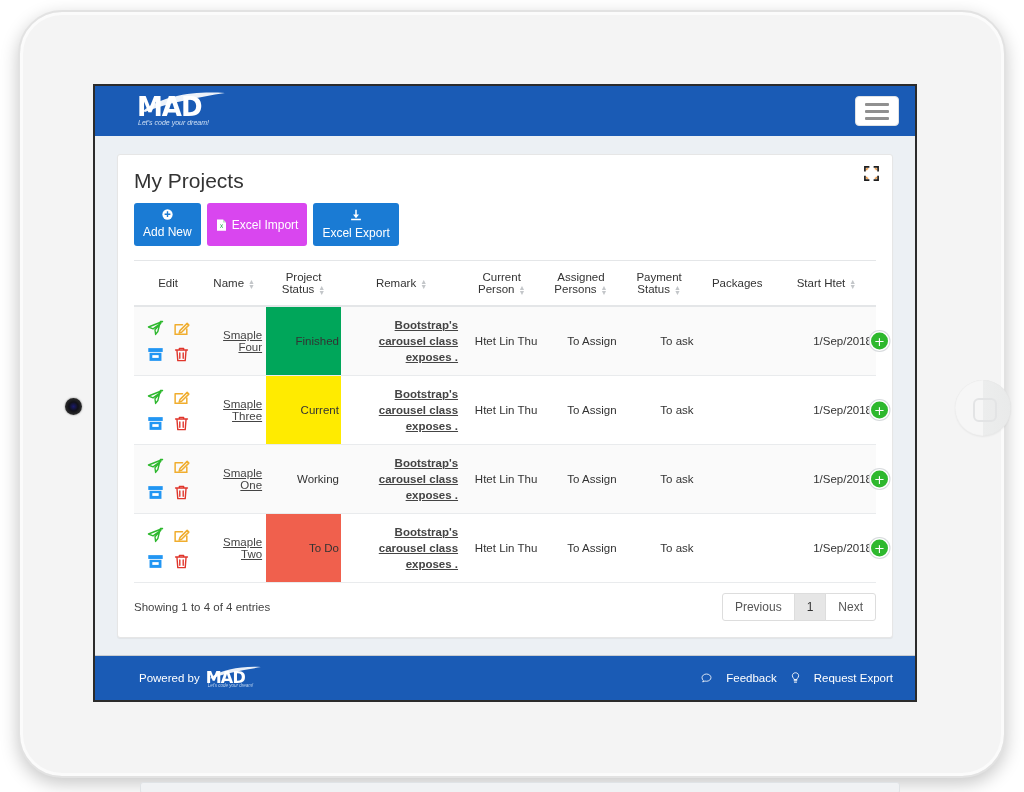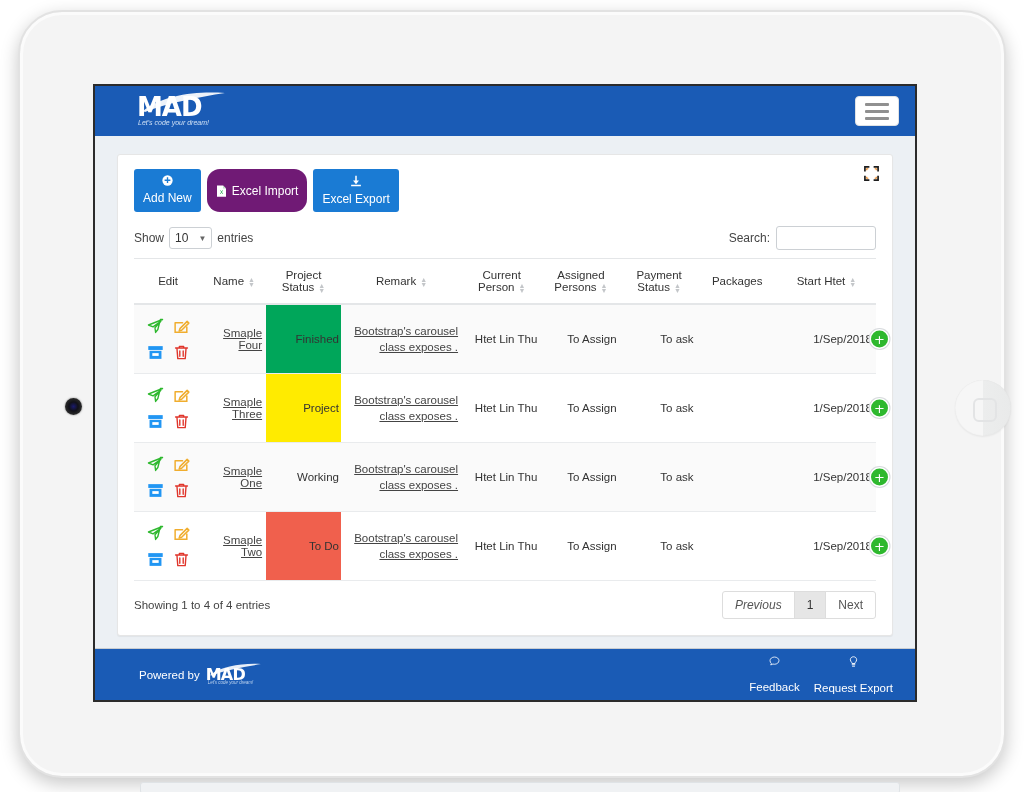--- a/index.html
+++ b/index.html
@@ -128,21 +128,21 @@
 
   .btn-row { display: flex; gap: 6px; margin-bottom: 14px; }
   .btn {
     display: inline-flex; align-items: center; gap: 5px;
     font-size: 12px; color: #ffffff;
     padding: 6px 9px; border: none; border-radius: 3px;
     cursor: pointer; font-family: "Liberation Sans", sans-serif;
     white-space: nowrap;
   }
   .btn-blue { background: #1a7bd4; flex-direction: column; }
-  .btn-green { background: #701a75; border-radius: 13px; }
+  .btn-green { background: #d946ef; }
 
   .table-controls {
     display: flex; align-items: center;
     justify-content: space-between;
     margin-bottom: 8px;
   }
   .show-entries {
     font-size: 12px; color: #444;
     display: flex; align-items: center; gap: 5px;
   }
@@ -199,21 +199,21 @@
   }
   .act-icon { width: 17px; height: 17px; cursor: pointer; margin: auto; }
 
   .name-link {
     color: #444; text-decoration: underline;
     text-decoration-style: solid; cursor: pointer;
     font-size: 11.5px;
   }
   .remark-link {
     color: #444; text-decoration: underline; cursor: pointer;
-    font-size: 11.5px; display: inline-block; line-height: 16px;
+    font-size: 11.5px; display: inline-block; line-height: 16px; font-weight: bold;
   }
 
   .status-cell { font-size: 11.5px; padding: 16px 2px !important; }
   .st-finished { background: #00a65a !important; color: #ffffff; }
   .st-pending  { background: #ffeb00 !important; color: #333333; }
   .st-working  { color: #333333; }
   .st-todo     { background: #f0604d !important; color: #ffffff; }
 
   .plus-btn {
     width: 17px; height: 17px; border-radius: 50%;
@@ -232,27 +232,27 @@
   }
   .info-text { font-size: 11.5px; color: #444; }
   .pagination { display: flex; }
   .page-btn {
     border: 1px solid #dddddd; background: #ffffff;
     font-size: 12px; color: #555;
     padding: 6px 12px; cursor: pointer;
     margin-left: -1px;
   }
   .page-btn.active { background: #e6e6e6; color: #333; }
-  .page-btn:first-child { border-radius: 3px 0 0 3px; margin-left: 12px; font-style: italic; }
+  .page-btn:first-child { border-radius: 3px 0 0 3px; margin-left: 12px; }
   .page-btn:last-child { border-radius: 0 3px 3px 0; }
 
   
   .footer-bar {
     position: absolute; left: 0; bottom: 0;
-    width: 100%; height: 52px;
+    width: 100%; height: 45px;
     background: #1a5bb5;
     display: flex; align-items: center;
     justify-content: space-between;
     padding: 0 22px 0 44px;
     border-top: 1px solid #c9cdd1;
   }
   .powered {
     display: flex; align-items: center; gap: 6px;
     color: #ffffff; font-size: 11.5px;
   }
@@ -265,21 +265,20 @@
   .footer-logo .fs { position: absolute; left: 2px; top: -1px; width: 54px; height: 13px; }
   .footer-logo .fg {
     position: absolute; left: 2px; top: 16px;
     font-size: 4.5px; color: #bcd3ef; white-space: nowrap; font-style: italic;
   }
   .footer-links { display: flex; align-items: center; gap: 14px; }
   .footer-link {
     color: #ffffff; font-size: 11.5px;
     display: inline-flex; align-items: center; gap: 14px;
     cursor: pointer;
-    flex-direction: column;
   }
 </style>
 </head>
 <body>
 
 <div class="tablet-frame">
   <div class="camera-dot"></div>
   <div class="home-button"></div>
 </div>
 <div class="tablet-stand"></div>
@@ -302,20 +301,21 @@
   </div>
 
   <div class="content">
     <div class="card">
 
       <svg class="fullscreen-icon" viewBox="0 0 16 16">
         <path d="M1 1h5v1.6H2.6V6H1V1zM10 1h5v5h-1.6V2.6H10V1zM1 10h1.6v3.4H6V15H1v-5zM13.4 10H15v5h-5v-1.6h3.4V10z" fill="#1e1e1e"></path>
         <path d="M3 3h2v1H4v1H3V3zM11 3h2v2h-1V4h-1V3zM3 11h1v1h1v1H3v-2zM12 11h1v2h-2v-1h1v-1z" fill="#e8821e"></path>
       </svg>
 
+      <div class="page-title">My Projects</div>
 
       <div class="btn-row">
         <button class="btn btn-blue">
           <svg width="11" height="11" viewBox="0 0 16 16">
             <circle cx="8" cy="8" r="7.5" fill="#ffffff"></circle>
             <path d="M7 3.4h2v3.2h3.2v2H9v3.2H7V8.6H3.8v-2H7V3.4z" fill="#1a7bd4"></path>
           </svg>
           <span>Add New</span>
         </button>
         <button class="btn btn-green">
@@ -328,34 +328,20 @@
         </button>
         <button class="btn btn-blue">
           <svg width="12" height="12" viewBox="0 0 16 16">
             <path d="M7 1h2v6.2h3L8 12.2 4 7.2h3V1z" fill="#ffffff"></path>
             <rect x="1.5" y="13" width="13" height="2" fill="#ffffff"></rect>
           </svg>
           <span>Excel Export</span>
         </button>
       </div>
 
-      <div class="table-controls">
-        <div class="show-entries">
-          <span>Show</span>
-          <span class="select-box">
-            <span>10</span>
-            <span class="caret">▼</span>
-          </span>
-          <span>entries</span>
-        </div>
-        <div class="search-wrap">
-          <span>Search:</span>
-          <input class="search-input" type="text" value="" placeholder="" style="">
-        </div>
-      </div>
 
       <table class="dt">
         <colgroup>
           <col style="width:62px">
             <col style="width:58px">
             <col style="width:68px">
           <col style="width:110px">
             <col style="width:72px">
             <col style="width:72px">
           <col style="width:70px">
@@ -421,21 +407,21 @@
                       <rect x="2.4" y="6.4" width="11.2" height="7.6" fill="#2196f3"></rect>
                       <rect x="5" y="8.6" width="6" height="2.6" fill="#ffffff"></rect>
                     </svg></span>
                   <span class="act-icon"><svg viewBox="0 0 16 16">
                       <path d="M2.4 3.8h11.2M6 3.8V2.2h4v1.6M3.7 3.8l.8 10h7l.8-10" fill="none" stroke="#e0352b" stroke-width="1.3" stroke-linecap="round" stroke-linejoin="round"></path>
                       <path d="M6.4 6.6v5M9.6 6.6v5" stroke="#e0352b" stroke-width="1.3" stroke-linecap="round"></path>
                     </svg></span>
                 </div>
               </td>
               <td><span class="name-link">Smaple Three</span></td>
-              <td class="status-cell st-pending">Project</td>
+              <td class="status-cell st-pending">Current</td>
               <td><span class="remark-link">Bootstrap's carousel class exposes .</span></td>
               <td>Htet Lin Thu</td>
               <td>To Assign</td>
               <td>To ask</td>
               <td></td>
               <td style="position: relative;"><span>1/Sep/2018</span><span class="plus-btn" style="position: absolute; right: -12px; top: 50%; transform: translateY(-50%);">+</span></td>
             </tr>
             <tr class="odd">
               <td>
                 <div class="icon-cell">

